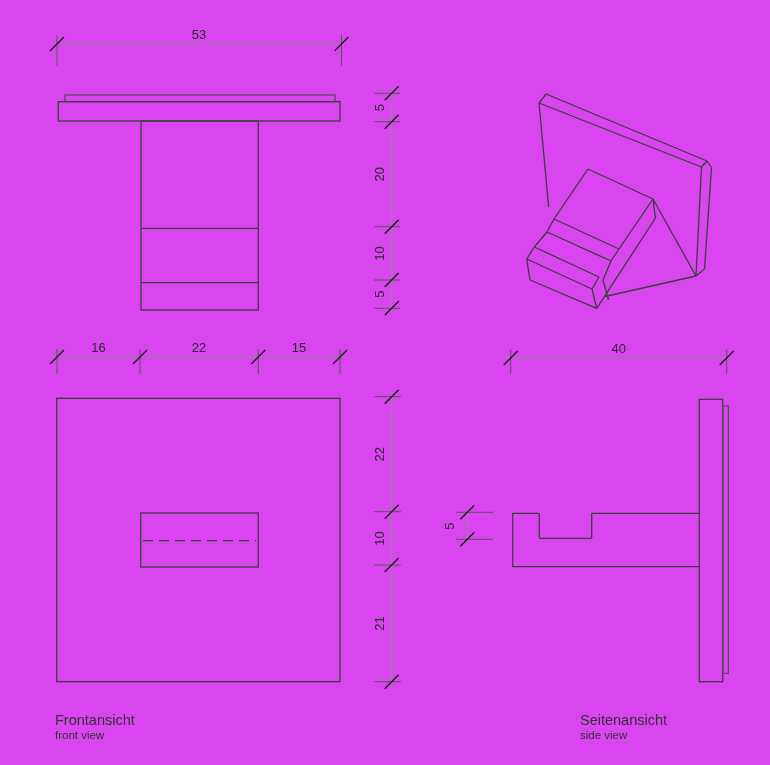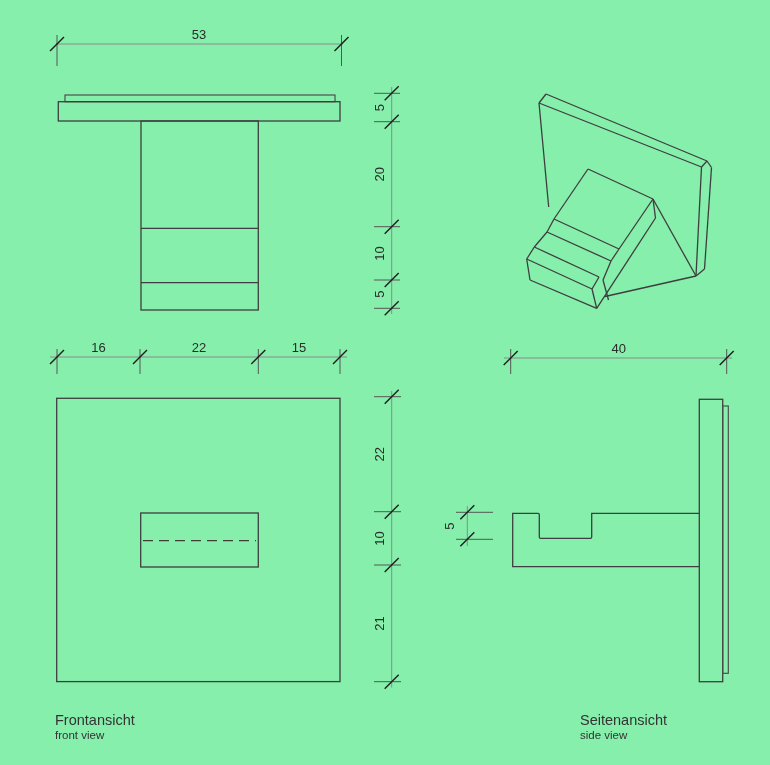--- a/index.html
+++ b/index.html
@@ -1,19 +1,19 @@
 <!DOCTYPE html>
 <html><head>
 <meta charset="utf-8">
 <style>
   html,body{margin:0;padding:0;background:#ffffff;}
   .canvas{
     position:relative;
     width:770px;height:765px;
-    background:#86efac;
+    background:#d946ef;
     font-family:"Liberation Sans", sans-serif;
     overflow:hidden;
   }
   svg{display:block;}
   .obj{stroke:#3e3e3e;stroke-width:1.3;fill:none;stroke-linejoin:miter;}
   .obj2{stroke:#4a4a4a;stroke-width:1.15;fill:none;stroke-linejoin:miter;}
   .dash{stroke:#3e3e3e;stroke-width:1.2;fill:none;stroke-dasharray:10 6;}
   .dim{stroke:#8a8a8a;stroke-width:1;fill:none;}
   .wit{stroke:#565656;stroke-width:1;fill:none;}
   .tick{stroke:#1f1f1f;stroke-width:1.4;fill:none;}

